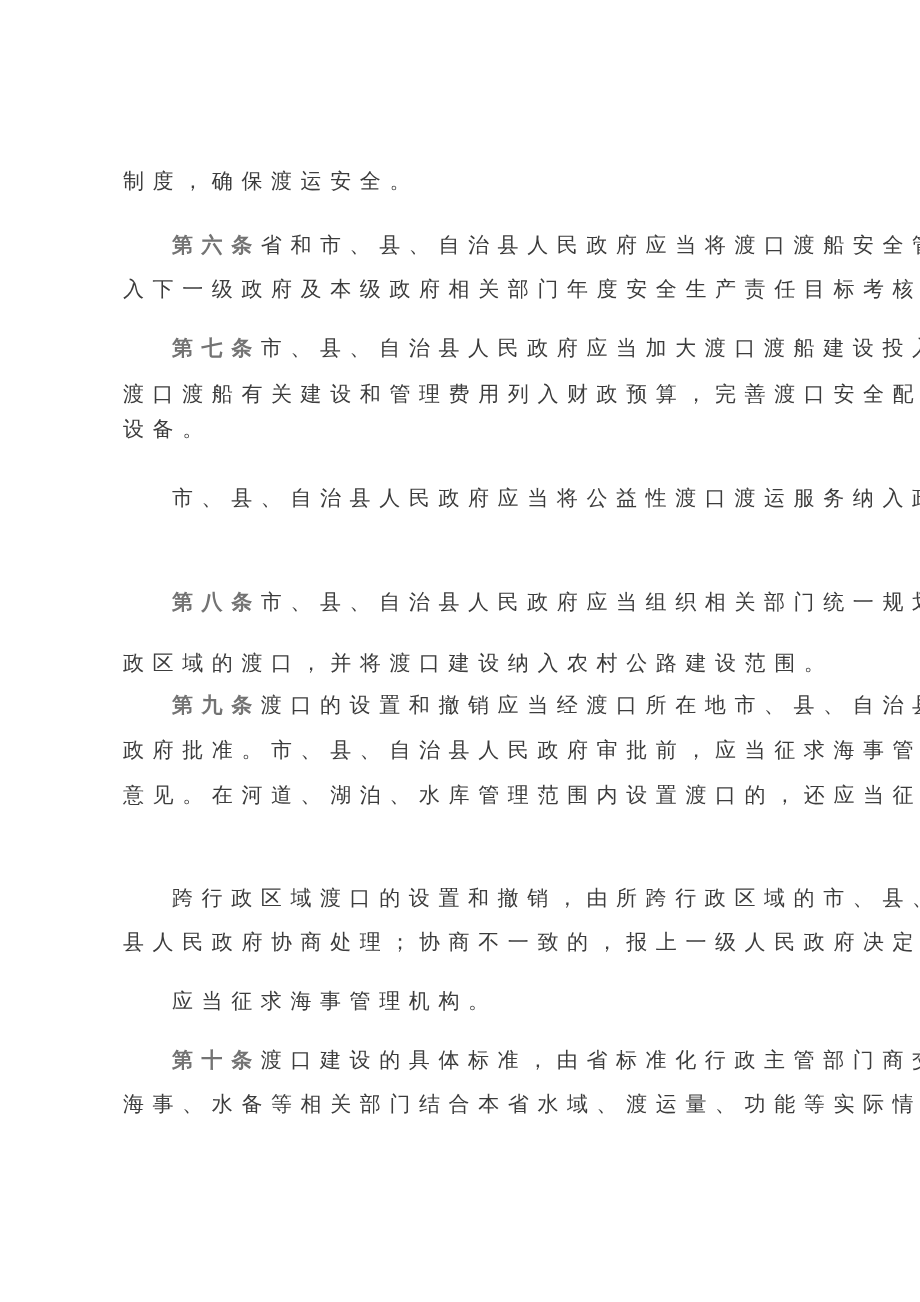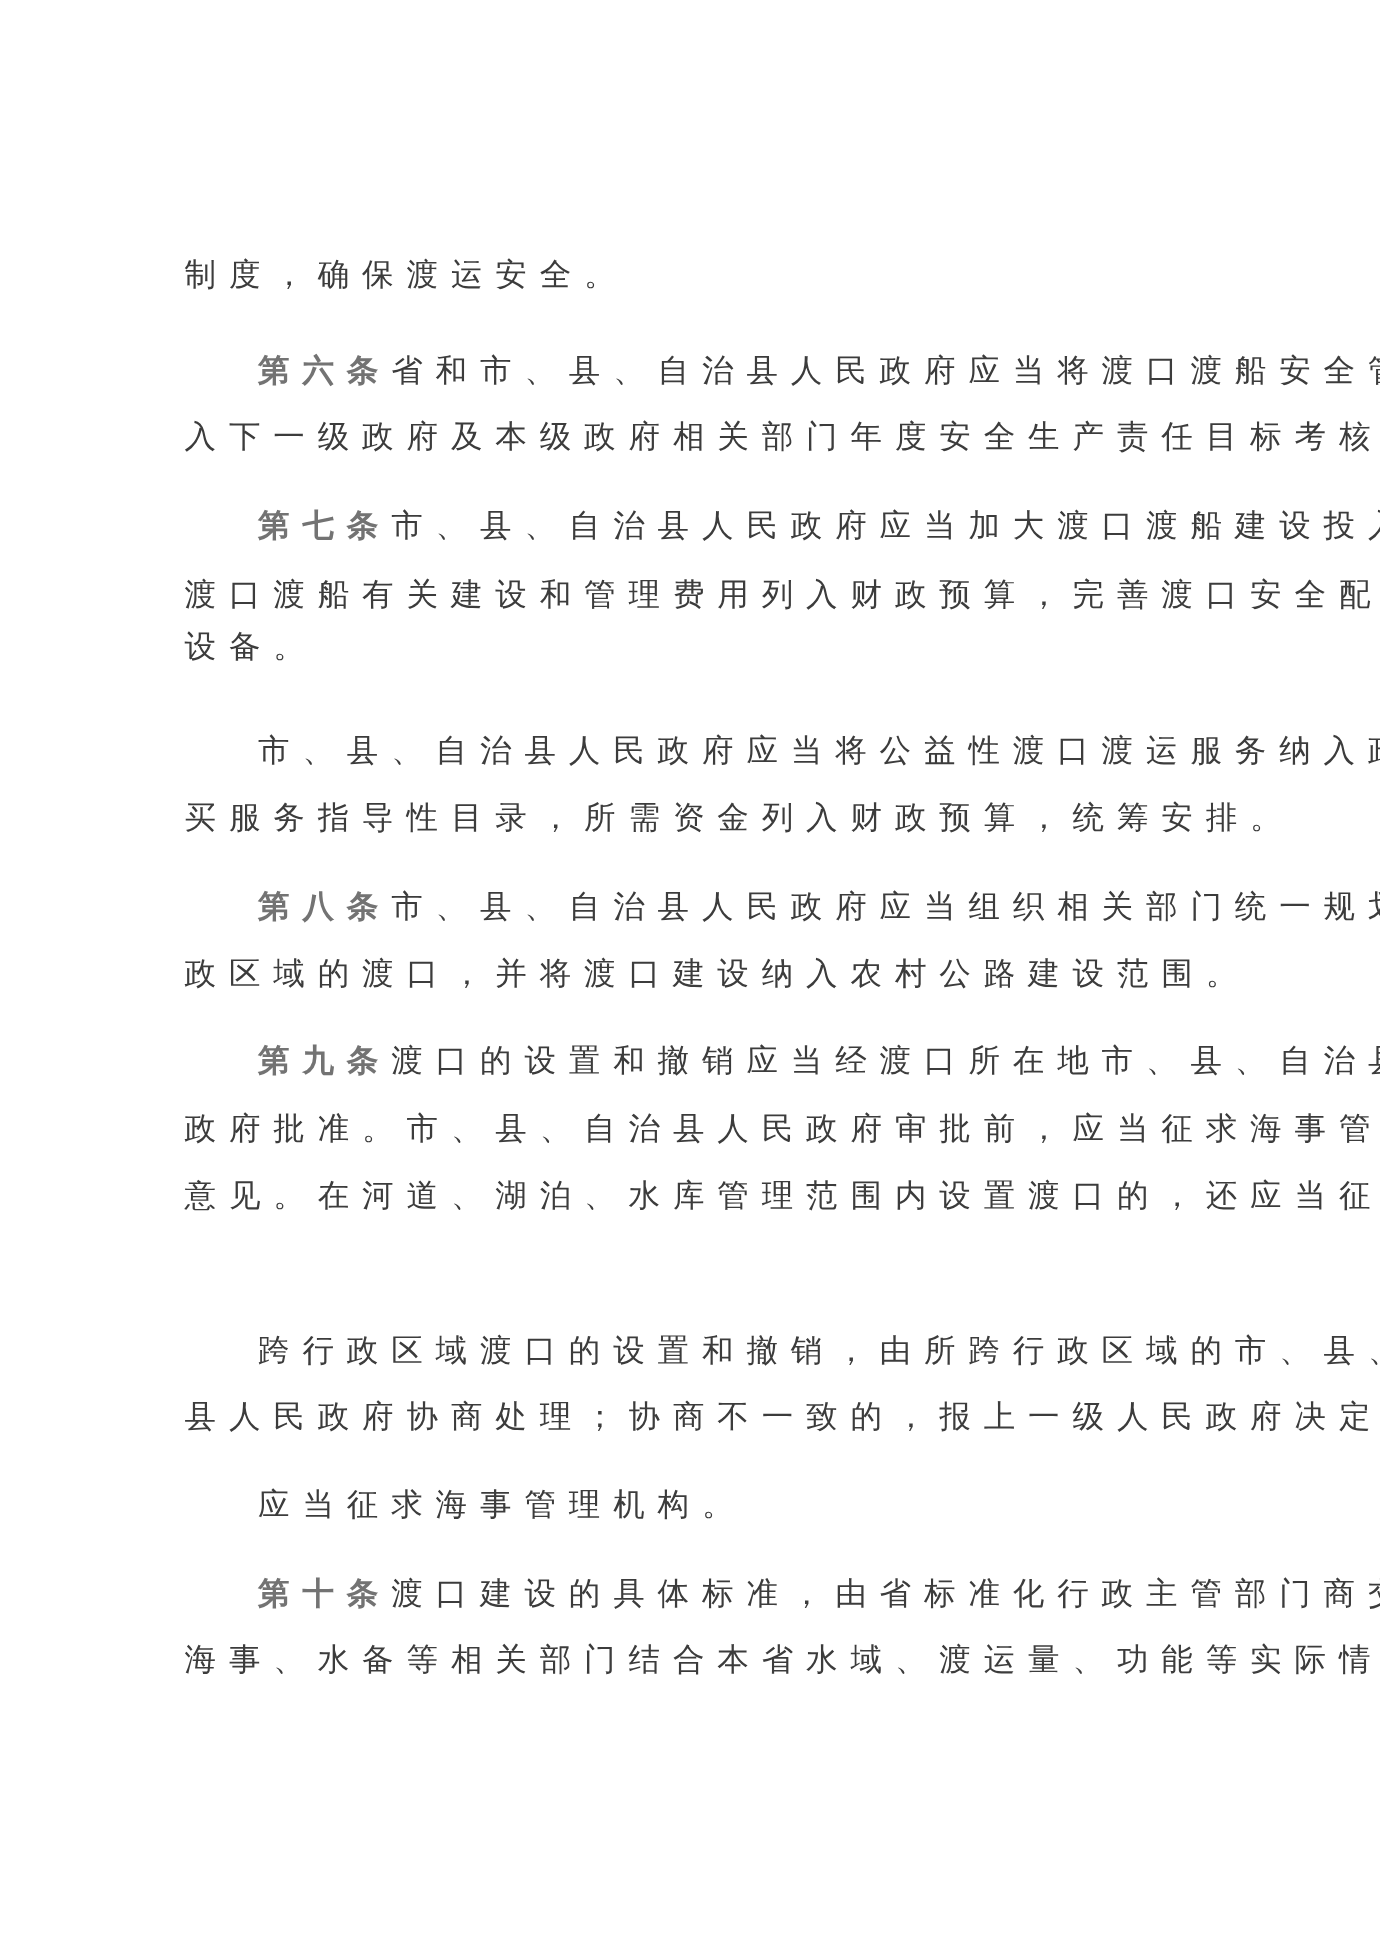--- a/index.html
+++ b/index.html
@@ -23,20 +23,21 @@
     }
     .line {
       position: absolute;
       left: 123px;
       font-size: 21px;
       line-height: 30px;
       height: 30px;
       letter-spacing: 8.6px;
       white-space: nowrap;
       color: #3c3c3c;
+      font-family: Liberation Mono, monospace;
     }
     .line.indent { left: 172px; }
     .article-num { color: #737373; font-weight: bold; }
   </style>
 </head>
 <body>
 
 <div class="page">
   <div class="line" style="top:168px;">
     <span>制度，确保渡运安全。</span>
@@ -55,28 +56,25 @@
   <div class="line" style="top:381px;">
     <span>渡口渡船有关建设和管理费用列入财政预算，完善渡口安全配套设施</span>
   </div>
   <div class="line" style="top:416px;">
     <span>设备。</span>
   </div>
 
   <div class="line indent" style="top:485px;">
     <span>市、县、自治县人民政府应当将公益性渡口渡运服务纳入政府购</span>
   </div>
-  <div class="line" style="top:530px;">
-    <span>买服务指导性目录，所需资金列入财政预算，统筹安排。</span>
-  </div>
 
   <div class="line indent" style="top:589px;">
     <span class="article-num">第八条</span><span>市、县、自治县人民政府应当组织相关部门统一规划本行</span>
   </div>
-  <div class="line" style="top:634px;">
+  <div class="line" style="top:650px;">
     <span>政区域的渡口，并将渡口建设纳入农村公路建设范围。</span>
   </div>
 
   <div class="line indent" style="top:692px;">
     <span class="article-num">第九条</span><span>渡口的设置和撤销应当经渡口所在地市、县、自治县人民</span>
   </div>
   <div class="line" style="top:737px;">
     <span>政府批准。市、县、自治县人民政府审批前，应当征求海事管理机构</span>
   </div>
   <div class="line" style="top:782px;">

